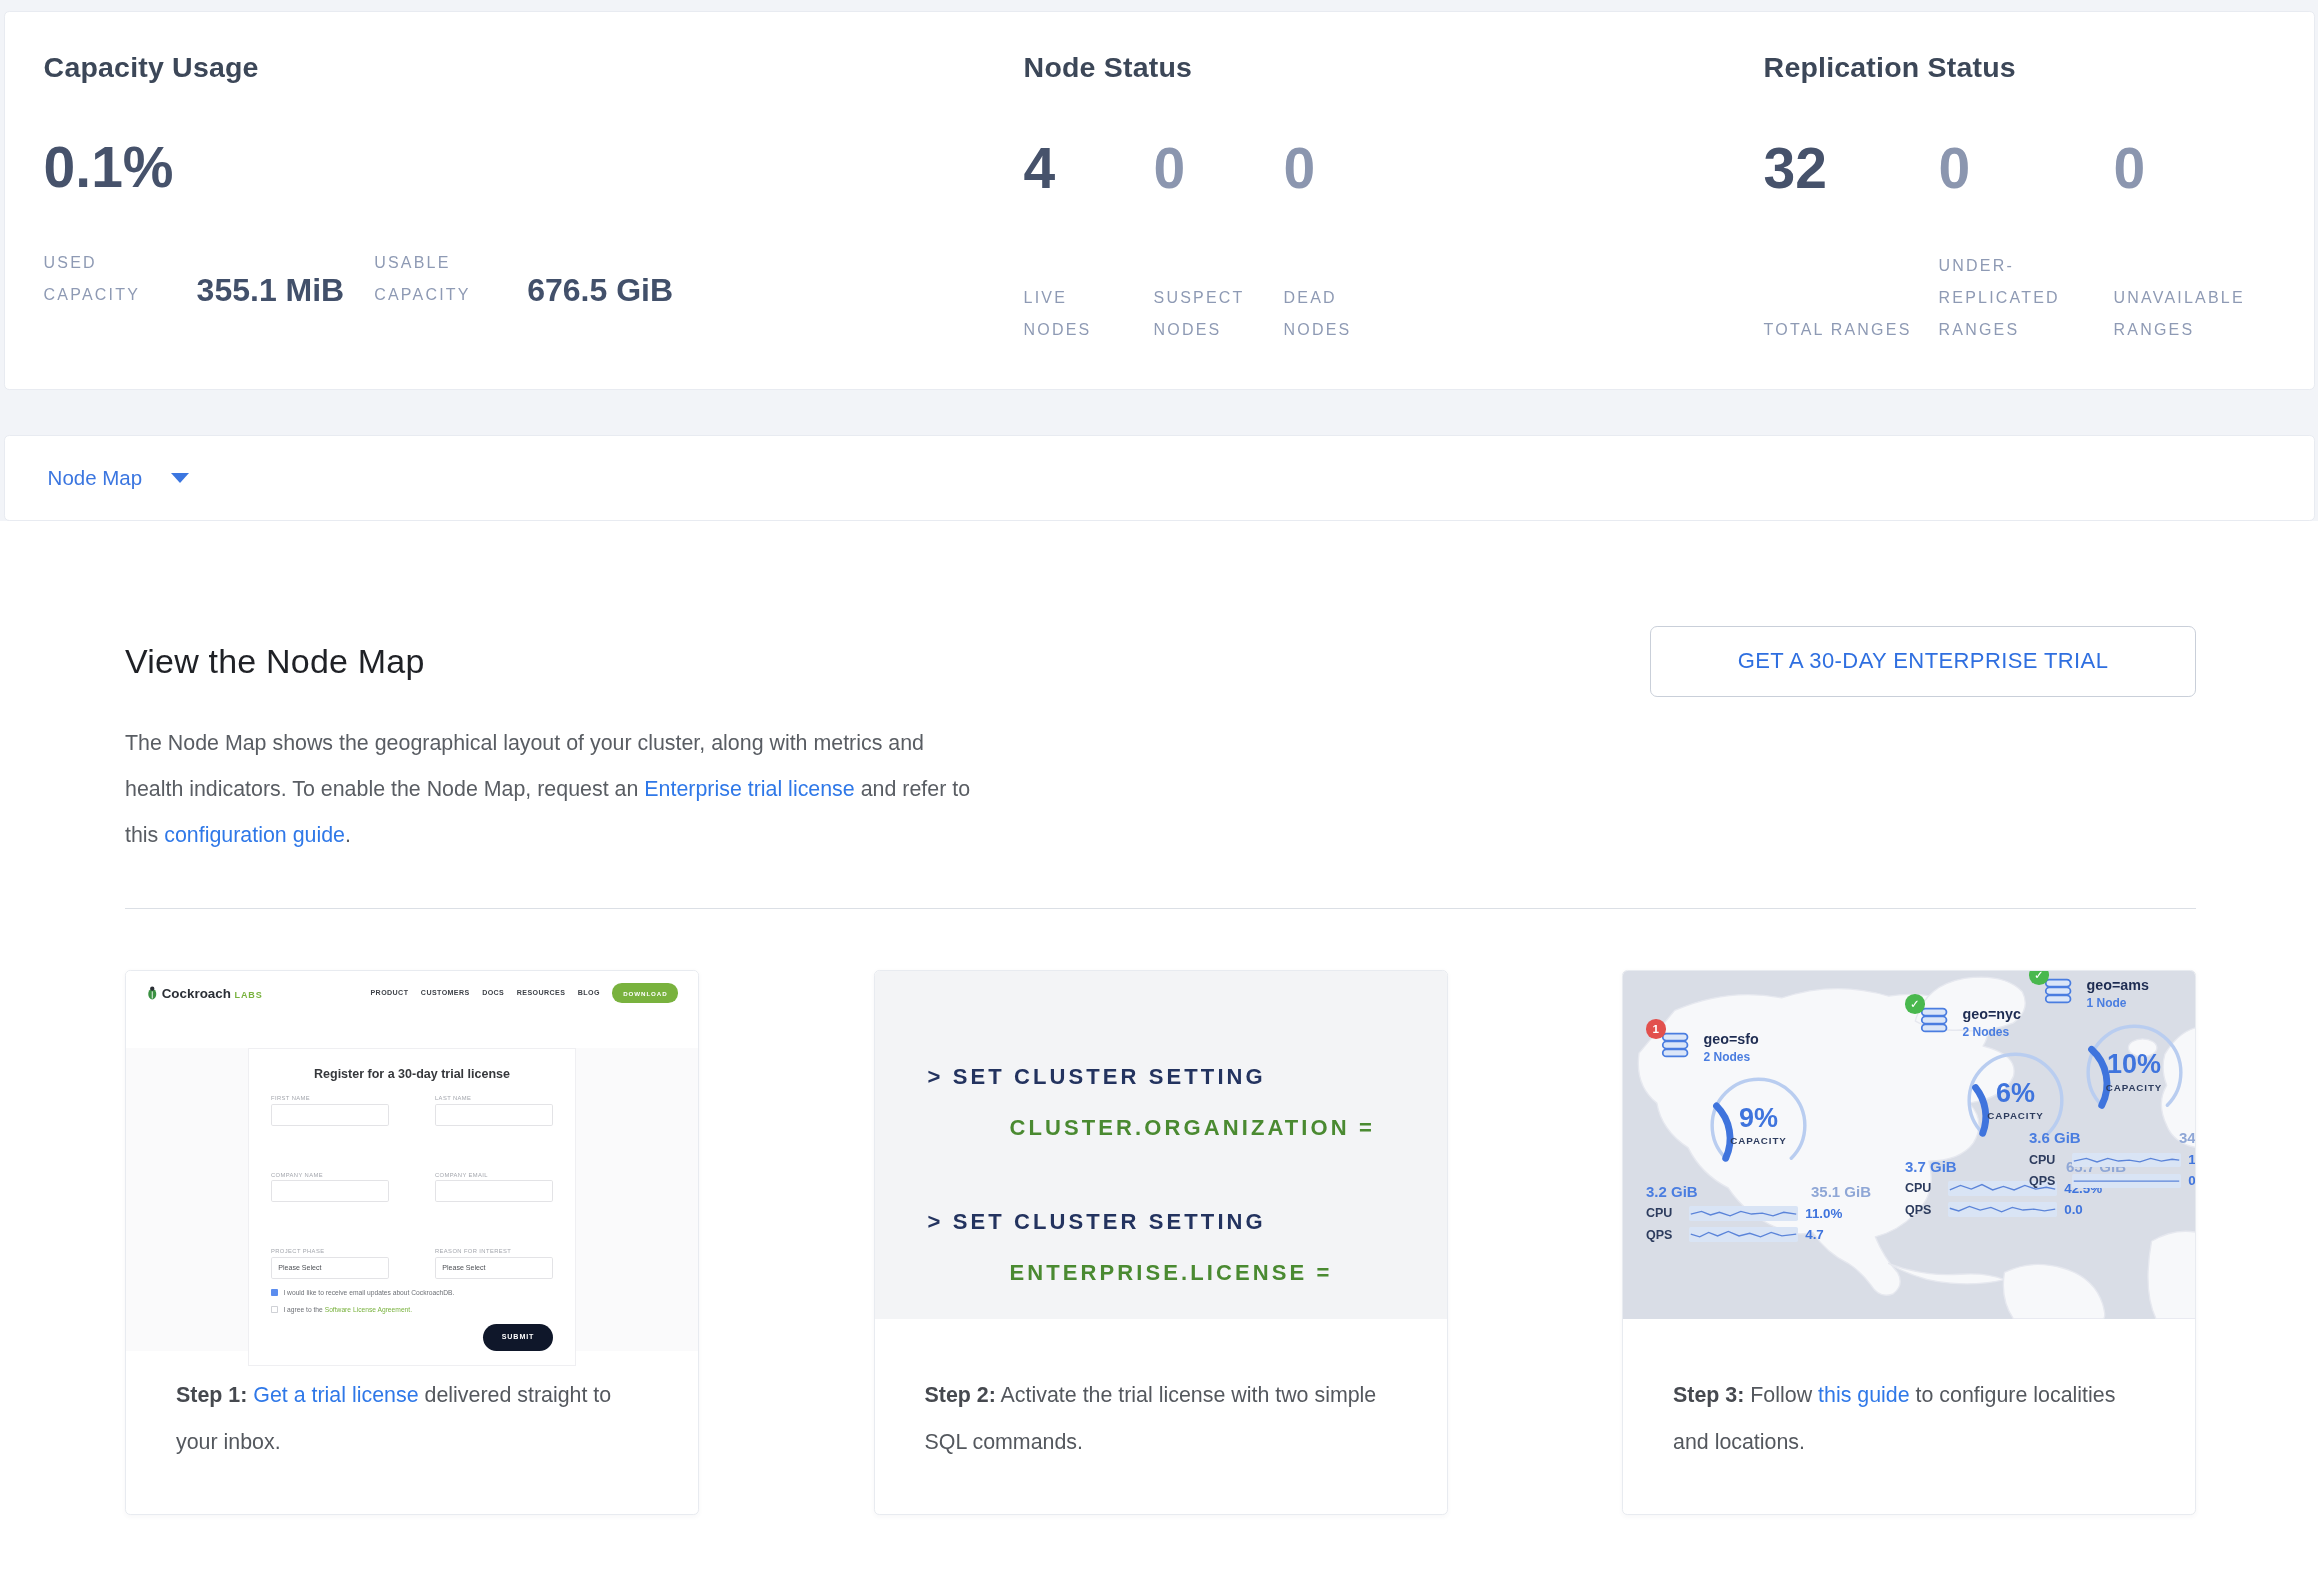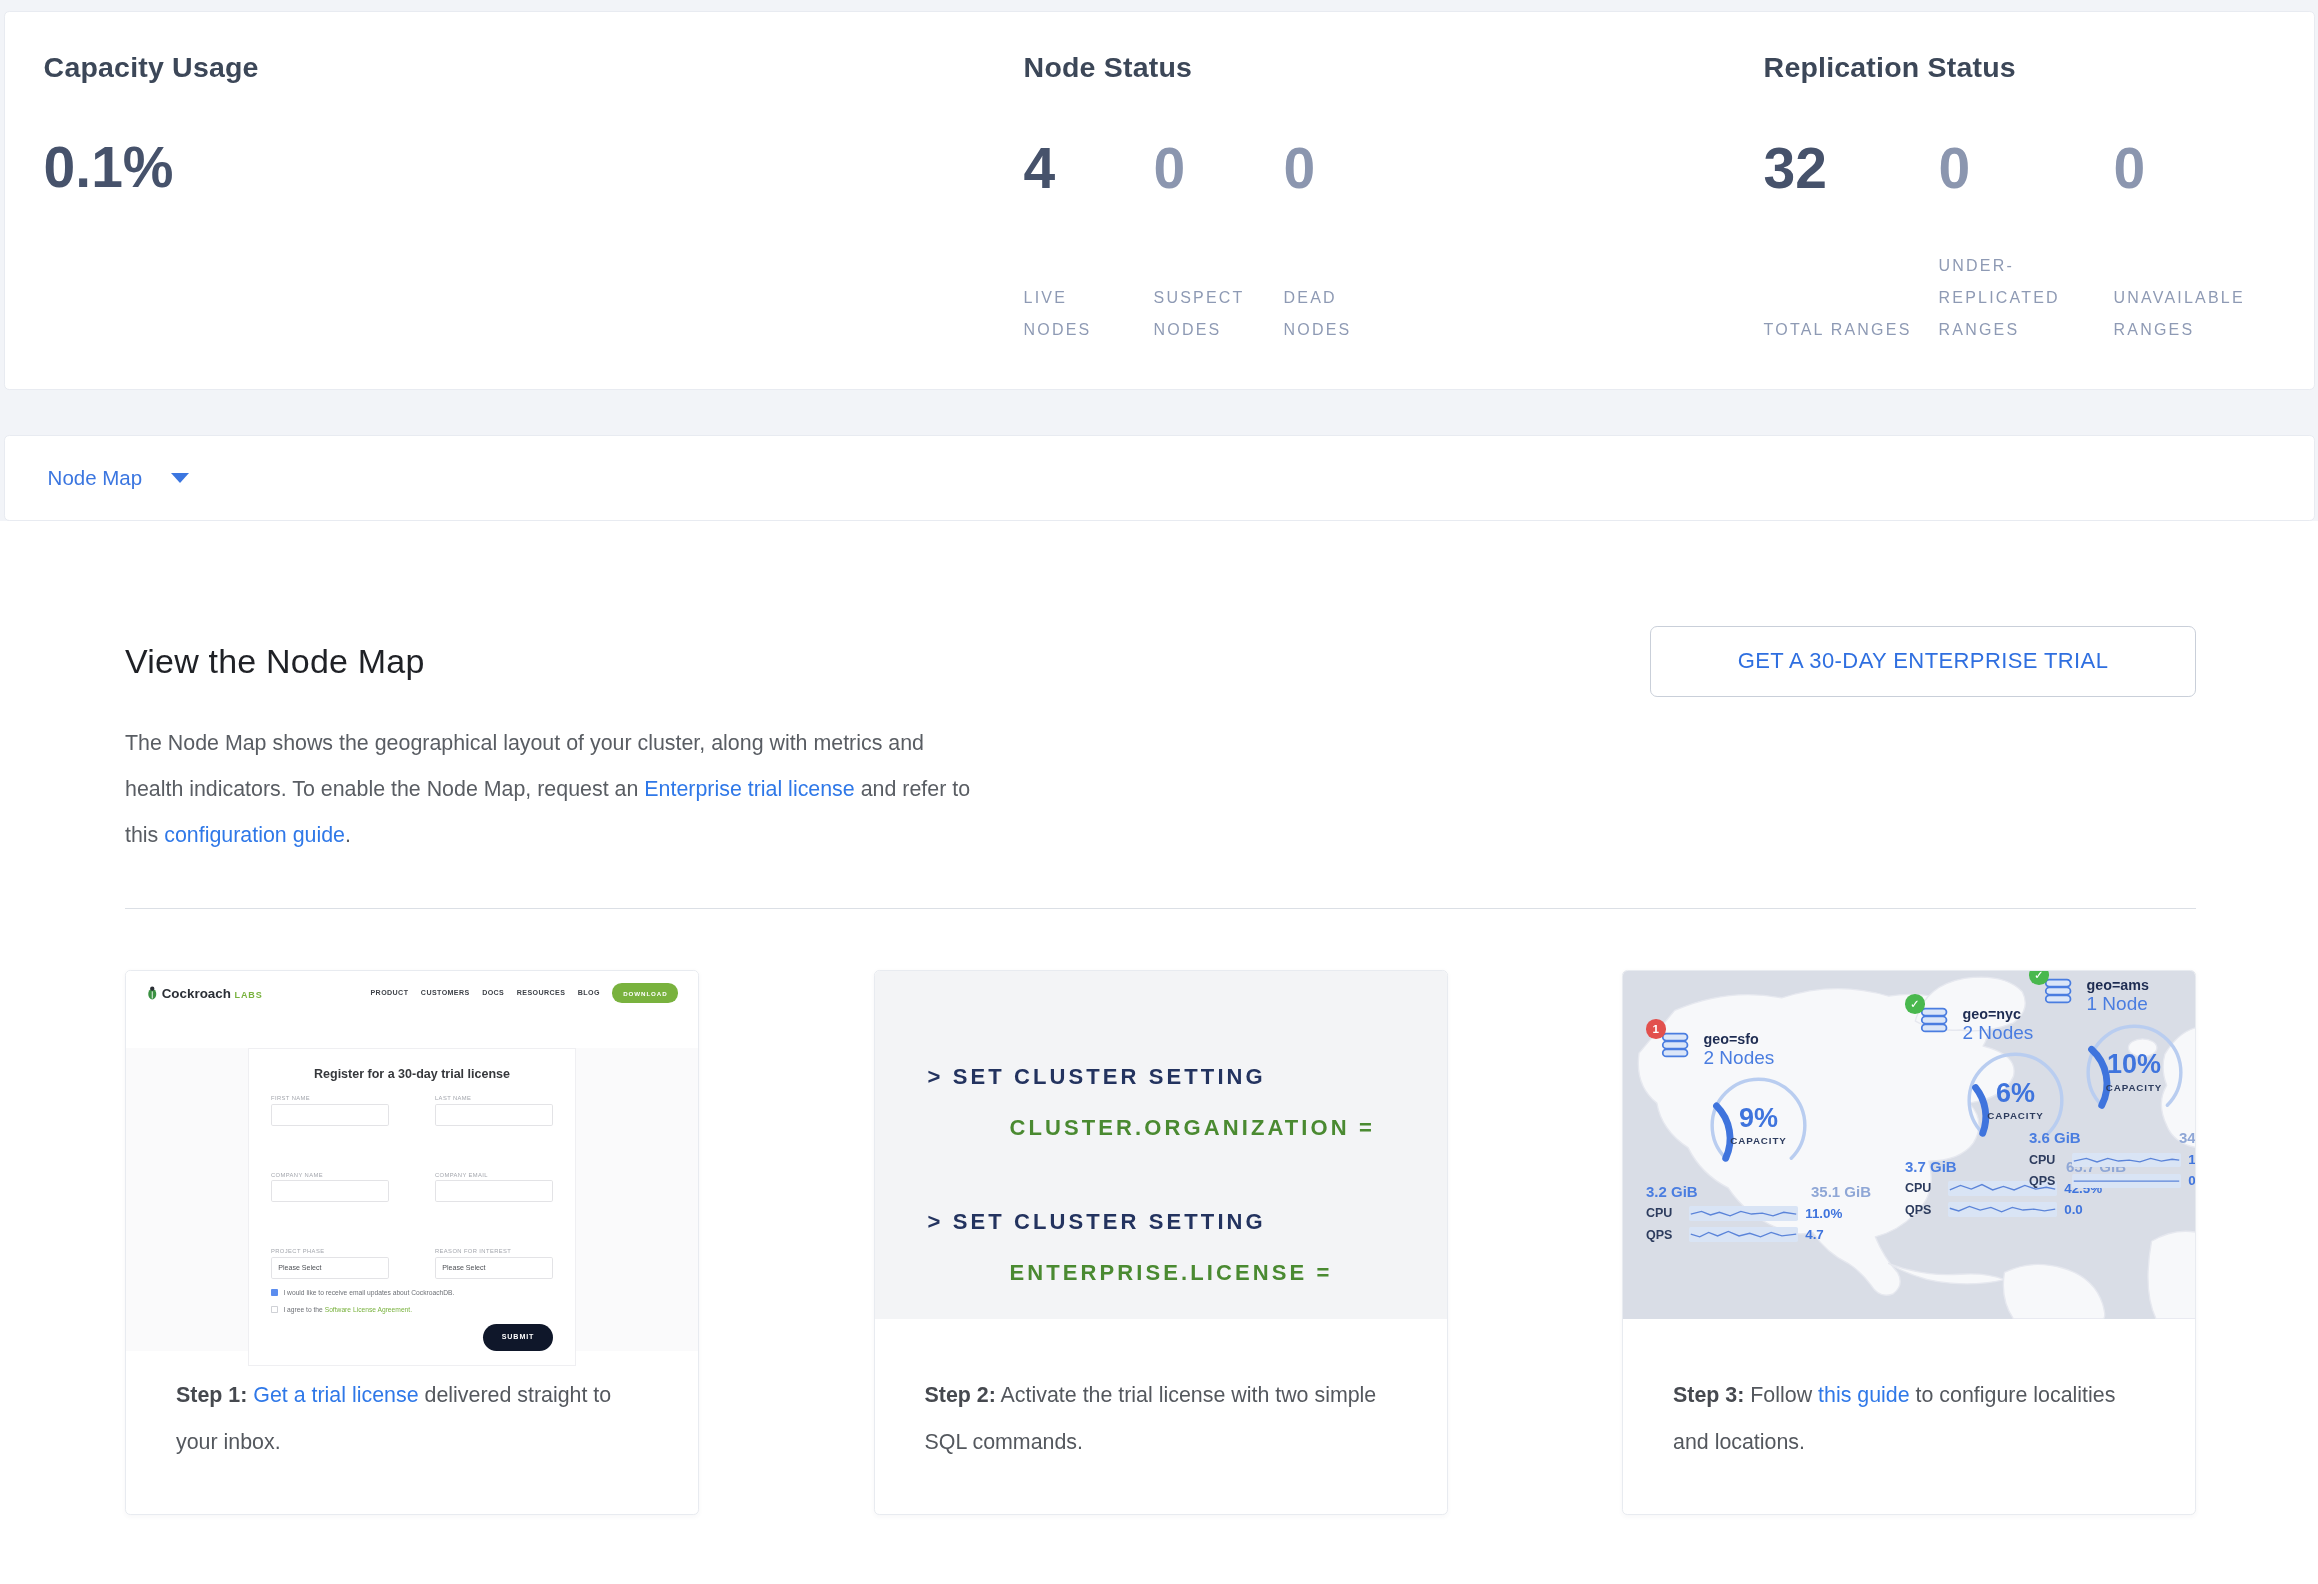--- a/index.html
+++ b/index.html
@@ -105,21 +105,21 @@
   .mapbox{ position:relative; height:348px; background:#d9dde6; overflow:hidden; }
   .mapbox svg.land{ position:absolute; inset:0; }
   .node-widget{ position:absolute; }
   .nw-head{ display:flex; align-items:flex-start; gap:9px; margin-left:12.5px; }
   .icon-wrap{ position:relative; width:36px; height:32px; }
   .badge{ position:absolute; top:-10.7px; left:-12.5px; width:19.6px; height:19.6px; border-radius:50%;
     color:#fff; font-size:11.6px; font-weight:700; display:flex; align-items:center; justify-content:center; }
   .badge.error{ background:#e2504d; }
   .badge.ok{ background:#49b84e; }
   .nw-name{ font-size:14.3px; font-weight:700; color:#1e2c52; line-height:18px; }
-  .nw-nodes{ font-size:19px; font-weight:400; color:#4a7de0; line-height:19.6px; }
+  .nw-nodes{ font-size:12px; font-weight:700; color:#4a7de0; line-height:19.6px; }
   .gauge{ position:relative; width:103px; height:103px; margin:7.1px auto 0; }
   .gauge-pct{ position:absolute; left:0; right:0; top:28.5px; text-align:center;
     font-size:27px; font-weight:700; color:#3f74dd; }
   .gauge-cap{ position:absolute; left:0; right:0; top:61px; text-align:center;
     font-size:9.8px; font-weight:700; letter-spacing:0.9px; color:#2d3c5e; }
   .gib-row{ display:flex; justify-content:space-between; margin-top:5.3px; font-size:15px; font-weight:700; }
   .gib-used{ color:#4a7de0; } .gib-total{ color:#8fa7d6; }
   .metric-row{ display:flex; align-items:center; gap:7.1px; margin-top:6.2px; }
   .m-label{ width:36px; font-size:12.5px; font-weight:700; color:#2d3c5e; }
   .spark{ width:109px; height:14.3px; background:#d9e4f5; border-radius:1.8px; }
@@ -128,20 +128,26 @@
 </head>
 <body>
 
 <section class="summary-panel">
 
   <div class="col col-capacity">
     <div class="panel-title">Capacity Usage</div>
     <div class="cap-row">
       <div class="big-pct">0.1%</div>
     </div>
+    <div class="cap-stats">
+      <div class="cap-stat-label">USED CAPACITY</div>
+      <div class="cap-stat-value">355.1 MiB</div>
+      <div class="cap-stat-label">USABLE CAPACITY</div>
+      <div class="cap-stat-value">676.5 GiB</div>
+    </div>
   </div>
 
   <div class="col col-nodes">
     <div class="panel-title">Node Status</div>
     <div class="stats-row">
       <div class="stat">
         <div class="stat-num">4</div>
         <div class="stat-label">LIVE NODES</div>
       </div>
       <div class="stat">

